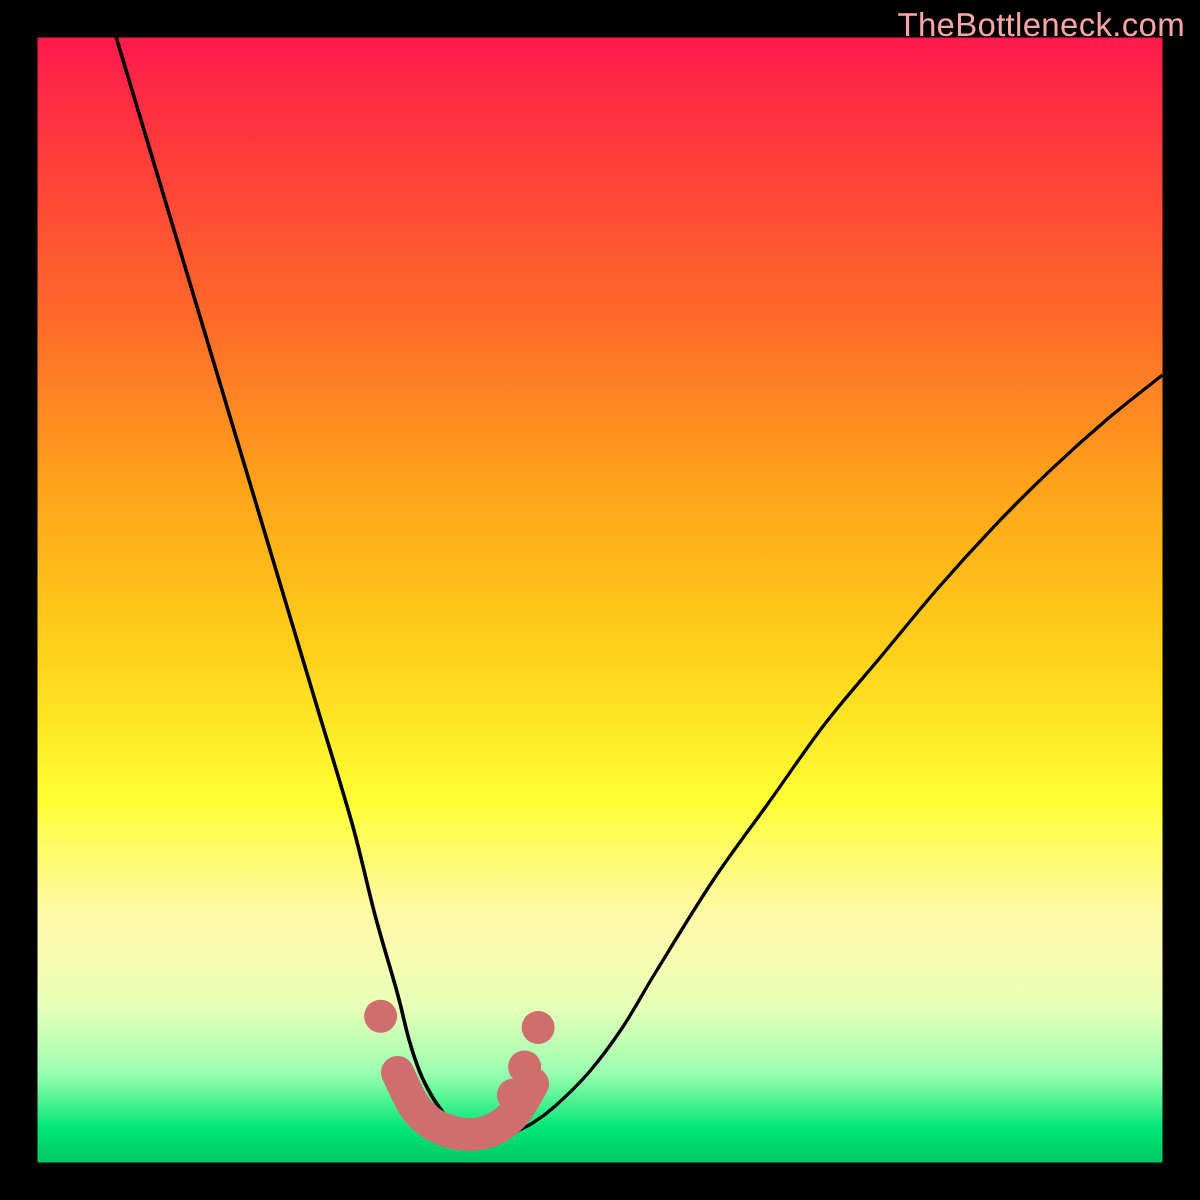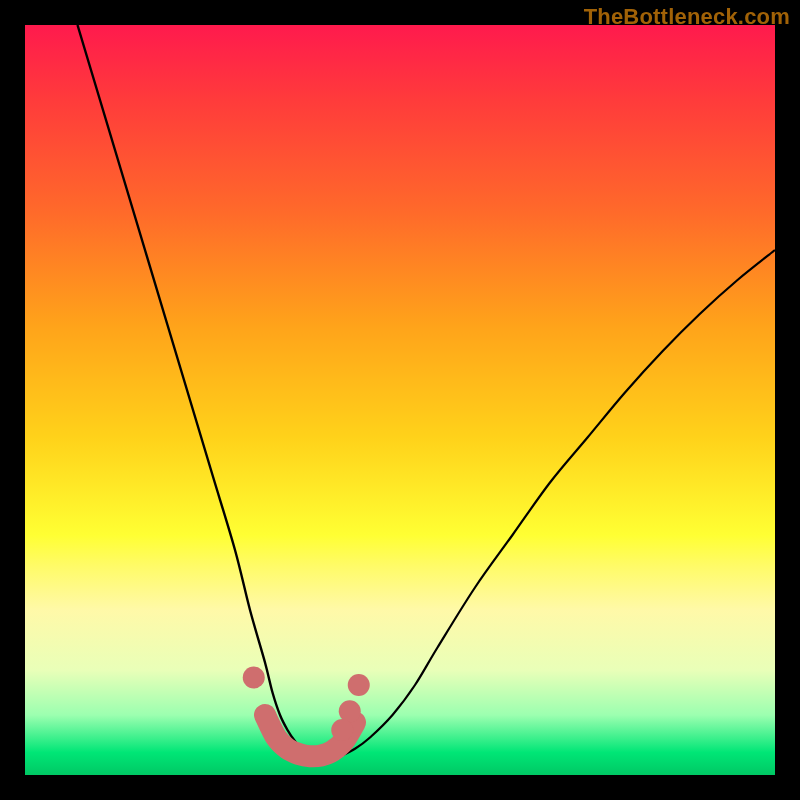--- a/index.html
+++ b/index.html
@@ -38,22 +38,22 @@
       #00e676 97%,
       #00c864 100%
     );
   }
   .watermark {
     position: absolute;
     top: 4px;
     right: 10px;
     font-family: Arial, Helvetica, sans-serif;
     font-size: 22px;
-    font-weight: 700;
-    color: #a16207;
+    font-weight: 400;
+    color: #fca5a5;
     letter-spacing: 0.2px;
     user-select: none;
   }
   svg.curves {
     position: absolute;
     left: 25px;
     top: 25px;
     width: 750px;
     height: 750px;
     overflow: visible;

